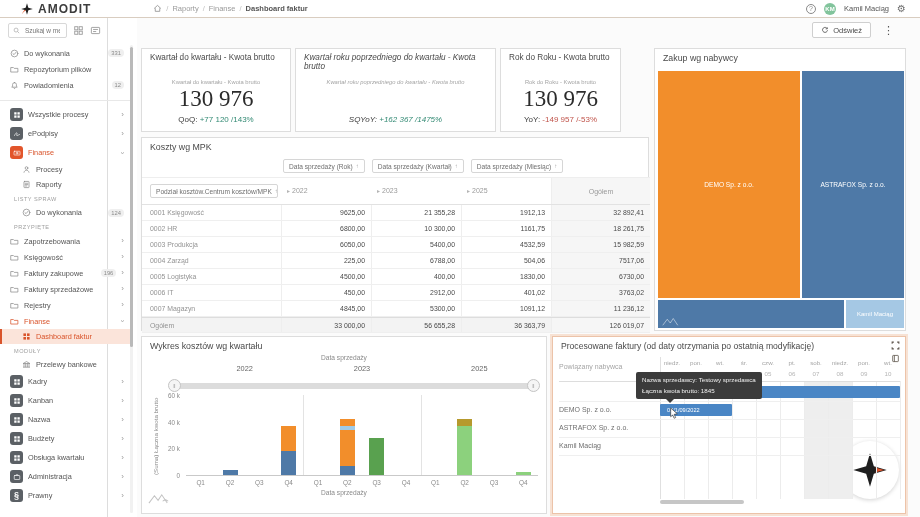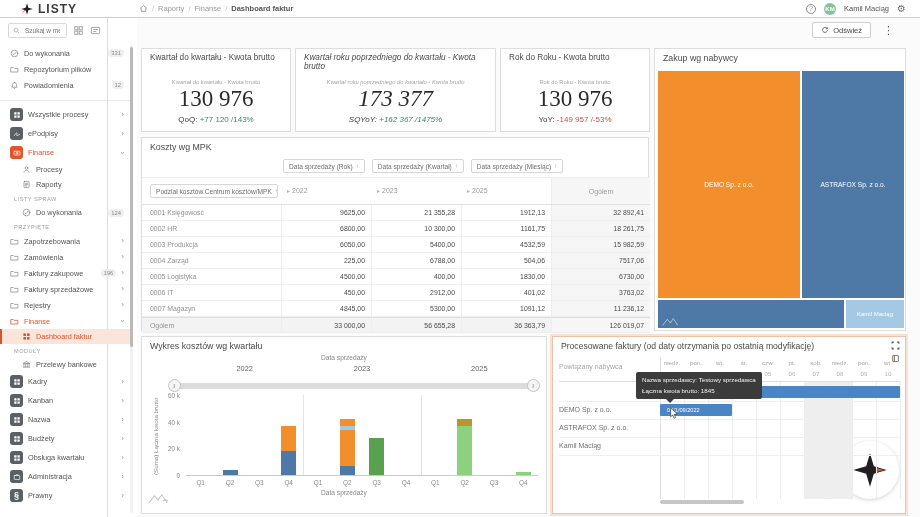--- a/index.html
+++ b/index.html
@@ -135,21 +135,21 @@
 <body>
 
 <div id="app">
 
   <header id="topbar">
     <div class="logo">
       <svg viewBox="0 0 24 24">
         <path d="M3 21 C7 16 10 14 13 13 L11 10 C8 13 5 17 3 21 Z" fill="#e2552b"></path>
         <path d="M12 2 L14.3 9.7 L22 12 L14.3 14.3 L12 22 L9.7 14.3 L2 12 L9.7 9.7 Z" fill="#1f1f1f"></path>
       </svg>
-      <span class="logo-text">LISTY</span>
+      <span class="logo-text">AMODIT</span>
     </div>
     <nav class="breadcrumb">
       <span class="home-ico">
         <svg viewBox="0 0 16 16">
             <path d="M2 8 L8 2.5 L14 8 M4 7.5 V13 H12 V7.5" fill="none" stroke="#8a8a8a" stroke-width="1.4"></path>
           </svg>
       </span>
       <span class="bc-sep">/</span>
       <span class="crumb">Raporty</span>
       <span class="bc-sep">/</span>
@@ -288,21 +288,21 @@
           </span>
           <span class="sb-label">Zapotrzebowania</span>
           <span class="sb-chev ">›</span>
         </div>
         <div class="sb-item ">
           <span class="sb-ico">
             <svg viewBox="0 0 16 16" fill="none" stroke="currentColor" stroke-width="1.3" stroke-linecap="round" stroke-linejoin="round">
               <path d="M2 4.5 H6 L7.5 6 H14 V12.5 H2 Z"></path>
             </svg>
           </span>
-          <span class="sb-label">Zamówienia</span>
+          <span class="sb-label">Księgowość</span>
           <span class="sb-chev ">›</span>
         </div>
         <div class="sb-item ">
           <span class="sb-ico">
             <svg viewBox="0 0 16 16" fill="none" stroke="currentColor" stroke-width="1.3" stroke-linecap="round" stroke-linejoin="round">
               <path d="M2 4.5 H6 L7.5 6 H14 V12.5 H2 Z"></path>
             </svg>
           </span>
           <span class="sb-label">Faktury zakupowe</span>
           <span class="sb-badge">196</span>
@@ -453,25 +453,24 @@
     <section class="card" style="left:4px;top:30px;width:150px;height:84px;">
       <div class="card-title" style="font-size:8.2px;">Kwartał do kwartału - Kwota brutto</div>
       <div class="kpi-sub">Kwartał do kwartału - Kwota brutto</div>
       <div class="kpi-val">130 976</div>
       <div class="kpi-delta"><span>QoQ:</span> <span class="dval" style="color: rgb(51, 138, 116);">+77 120 /143%</span></div>
     </section>
 
     <section class="card" style="left:158px;top:30px;width:201px;height:84px;font-style:italic;">
       <div class="card-title" style="font-size:8.2px;">Kwartał roku poprzedniego do kwartału - Kwota brutto</div>
       <div class="kpi-sub">Kwartał roku poprzedniego do kwartału - Kwota brutto</div>
-      <div class="kpi-val">173 377</div>
       <div class="kpi-delta"><span>SQYoY:</span> <span class="dval" style="color: rgb(51, 138, 116);">+162 367 /1475%</span></div>
     </section>
 
-    <section class="card" style="left:363px;top:30px;width:150px;height:84px;">
+    <section class="card" style="left:363px;top:30px;width:121px;height:84px;">
       <div class="card-title" style="font-size:8.2px;">Rok do Roku - Kwota brutto</div>
       <div class="kpi-sub">Rok do Roku - Kwota brutto</div>
       <div class="kpi-val">130 976</div>
       <div class="kpi-delta"><span>YoY:</span> <span class="dval" style="color: rgb(192, 84, 75);">-149 957 /-53%</span></div>
     </section>
 
     <section class="card" id="koszty" style="left:4px;top:119px;width:508px;height:194px;">
       <div class="card-title">Koszty wg MPK</div>
       <div style="position:absolute;left:141px;top:21px;display:flex;gap:7px;">
         <span class="chip">

